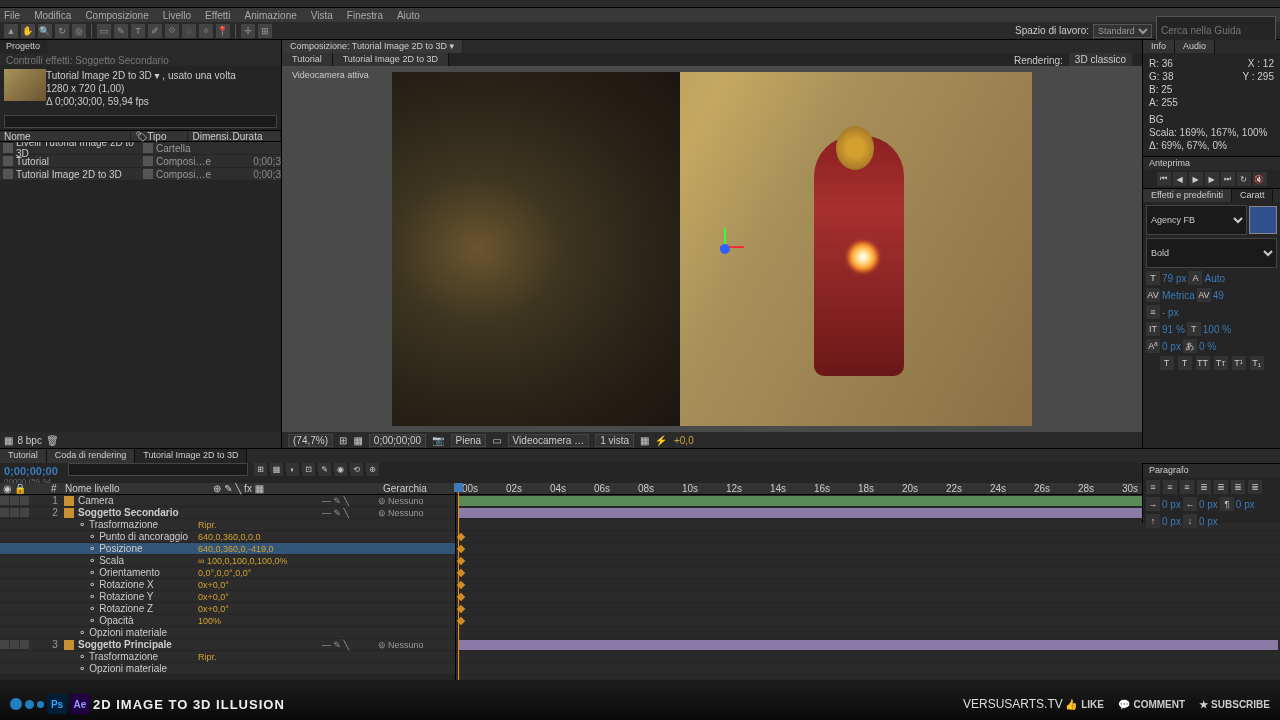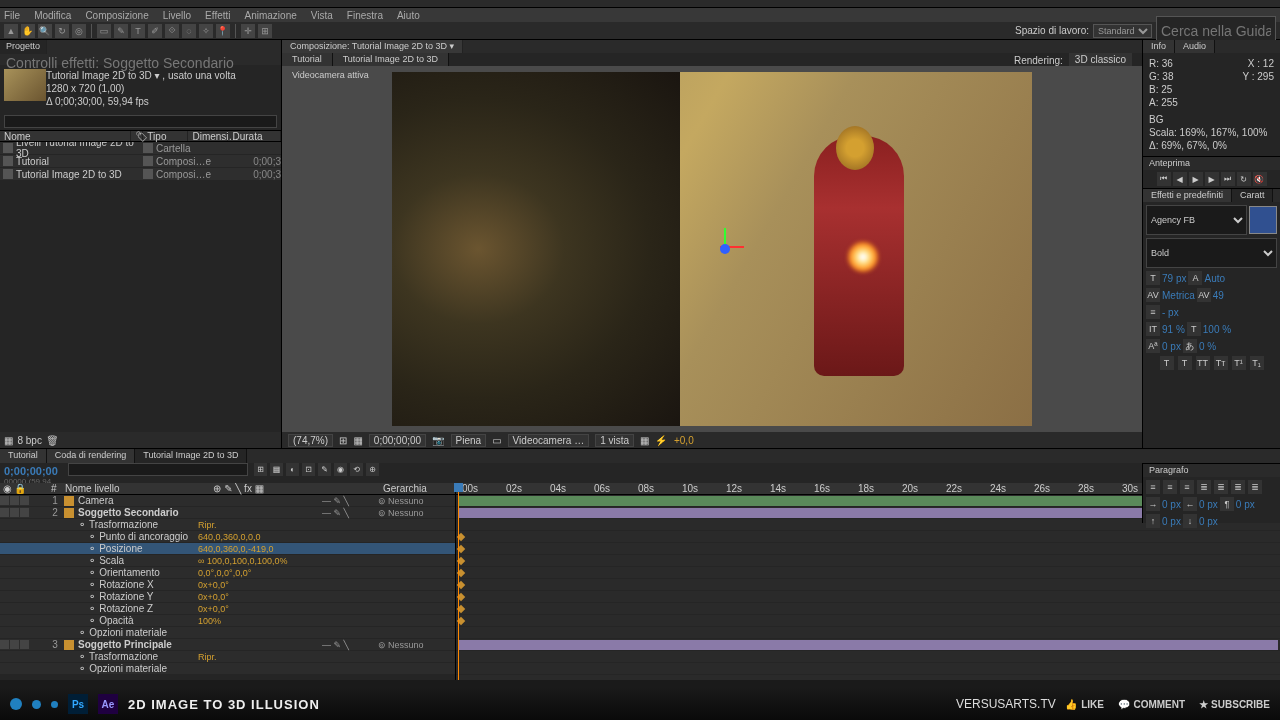--- a/index.html
+++ b/index.html
@@ -5,27 +5,27 @@
 *{margin:0;padding:0;box-sizing:border-box;font-family:Arial,sans-serif;font-size:10px;color:#ccc}
 body{background:#1a1a1a;width:1280px;height:720px;overflow:hidden;position:relative}
 .titlebar{height:8px;background:#2a2a2a;border-bottom:1px solid #000}
 .menubar{height:14px;background:#383838;display:flex;align-items:center;padding:0 4px;gap:14px}
 .menubar span{font-size:10px;color:#aaa;cursor:pointer}
 .toolbar{height:18px;background:#2a2a2a;border-bottom:1px solid #000;display:flex;align-items:center;padding:0 4px;gap:3px}
 .toolbar .tool{width:14px;height:14px;background:#444;display:flex;align-items:center;justify-content:center;font-size:9px;color:#999}
 .toolbar .sep{width:1px;height:14px;background:#555;margin:0 2px}
 .toolbar .right{margin-left:auto;display:flex;align-items:center;gap:4px}
 .toolbar select{background:#333;border:1px solid #555;color:#999;font-size:9px;height:14px}
-.toolbar .search{background:#252525;border:1px solid #555;width:120px;height:16px;font-size:14px;color:#888;padding:14px 4px}
+.toolbar .search{background:#252525;border:1px solid #555;width:120px;height:16px;font-size:10px;color:#888;padding:14px 4px}
 .main{display:flex;height:408px}
 .left-panel{width:282px;background:#252525;border-right:1px solid #000;display:flex;flex-direction:column}
 .tabs{height:14px;background:#2a2a2a;display:flex}
 .tab{padding:1px 6px;background:#3a3a3a;border-right:1px solid #222;font-size:9px}
 .tab.active{background:#252525}
-.subheader{height:11px;background:#2a2a2a;padding:1px 6px;font-size:14px;color:#777}
+.subheader{height:11px;background:#2a2a2a;padding:1px 6px;font-size:10px;color:#777}
 .project-preview{height:48px;display:flex;padding:4px;gap:0}
 .thumb{width:42px;height:32px;background:linear-gradient(135deg,#a8925a,#6b5530)}
 .proj-info{font-size:9px;color:#999;line-height:1.3}
 .search-row{padding:2px 4px}
 .search-row input{width:100%;background:#1a1a1a;border:1px solid #444;height:13px;font-size:9px;padding:0 4px;color:#888}
 .project-hdr{height:12px;background:#333;display:flex;font-size:9px;color:#999;border-top:1px solid #000;border-bottom:1px solid #000}
 .project-hdr span{padding:0 4px;border-right:1px solid #222}
 .project-items{flex:1;background:#252525;overflow:hidden}
 .p-row{height:13px;display:flex;align-items:center;font-size:9px;background:#2e2e2e;border-bottom:1px solid #252525}
 .p-row .ic{width:10px;height:10px;background:#555;margin:0 3px}
@@ -100,21 +100,21 @@
 .ruler{height:12px;background:#333;display:flex;position:relative;font-size:8px;color:#888;border-bottom:1px solid #000}
 .ruler span{position:absolute;top:0}
 .playhead{position:absolute;left:2px;top:0;width:1px;height:100%;background:#ff8800}
 .playhead::before{content:"";position:absolute;left:-4px;top:0;width:9px;height:9px;background:#3a7bb8}
 .track{height:12px;border-bottom:1px solid #252525;position:relative}
 .bar{position:absolute;left:2px;right:2px;top:1px;height:10px}
 .bar.green{background:#5a8a5a}
 .bar.purple{background:#8a7aa8}
 .kf{position:absolute;top:3px;width:6px;height:6px;background:#c89030;transform:rotate(45deg)}
 .para-panel{position:absolute;right:0;top:463px;width:138px;height:60px;background:#252525;border-top:1px solid #000;border-left:1px solid #000}
-.footer-bar{position:absolute;bottom:0;left:0;right:0;height:32px;background:linear-gradient(180deg,#1a1a1a,#0a0a0a);display:flex;align-items:center;padding:0 10px;gap:10px}
+.footer-bar{position:absolute;bottom:0;left:0;right:0;height:32px;background:linear-gradient(180deg,#1a1a1a,#0a0a0a);display:flex;align-items:center;padding:0 10px;gap:3px}
 .footer-bar .dot{width:12px;height:12px;border-radius:50%;background:#2080c0}
 .footer-bar .appic{width:20px;height:20px;background:#2a1a40;display:flex;align-items:center;justify-content:center;font-size:10px;font-weight:bold}
 .footer-bar .title{font-size:13px;font-weight:bold;letter-spacing:1px;color:#eee}
 .footer-bar .brand{margin-left:auto;font-size:12px;font-weight:normal;color:#ddd}
 .footer-bar .actions{display:flex;gap:14px;font-size:10px;font-weight:bold}
 .footer-bar .actions span{display:flex;align-items:center;gap:3px}
 </style>
 </head>
 <body>
 

